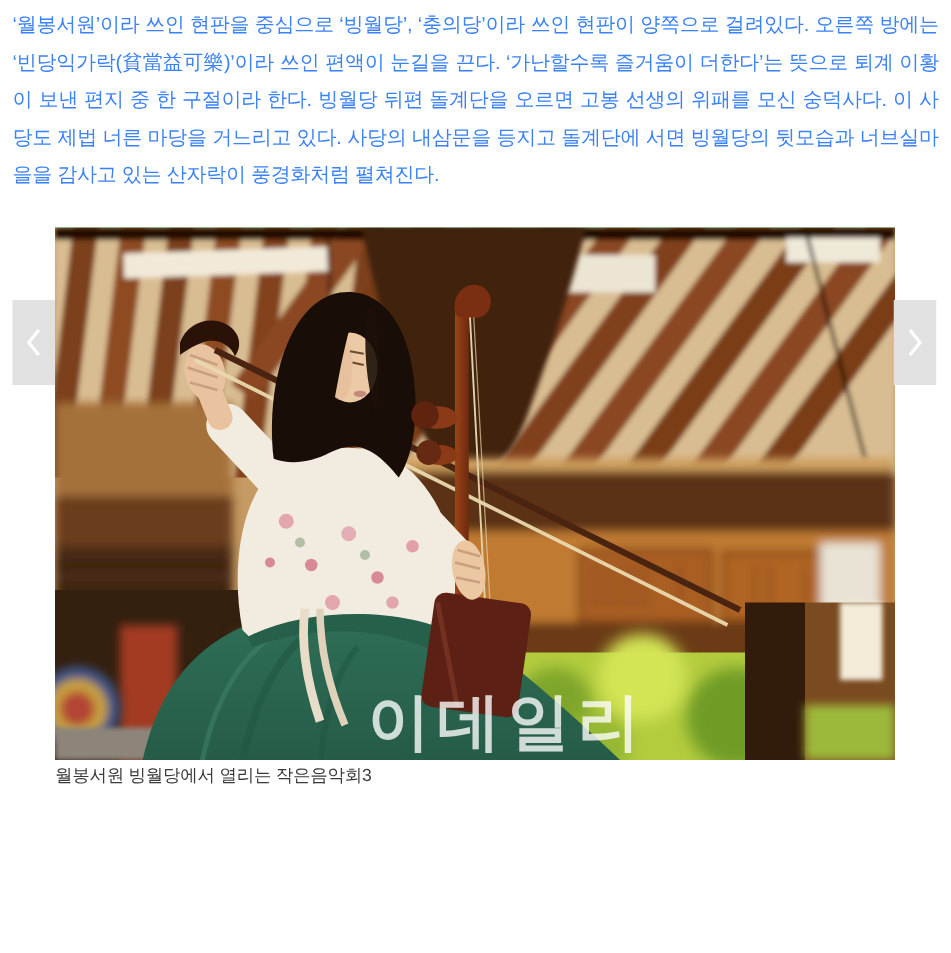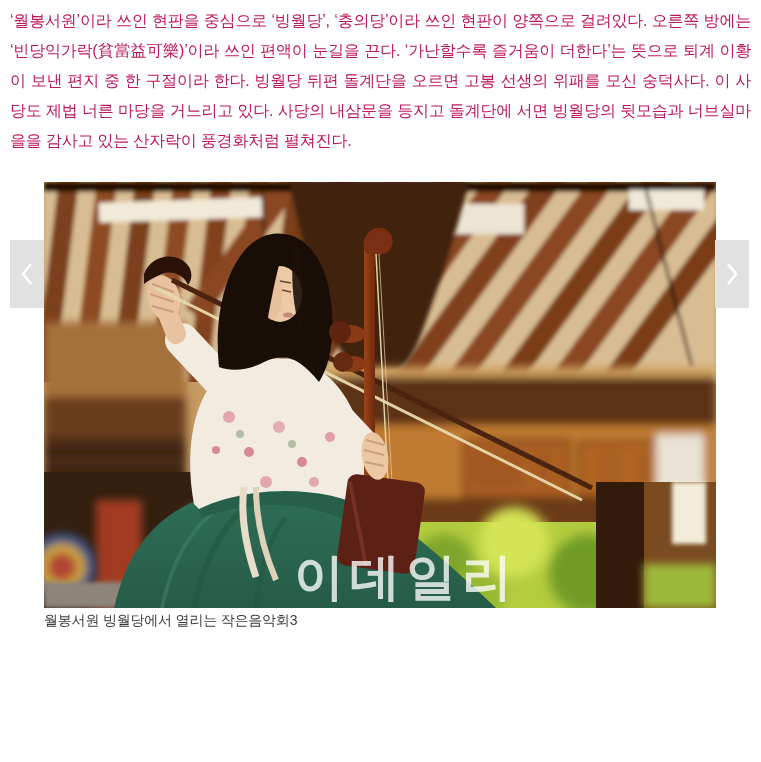--- a/index.html
+++ b/index.html
@@ -2,21 +2,21 @@
 <html><head>
 <meta charset="utf-8">
 <style>
   html,body{margin:0;padding:0;}
   body{
     width:761px;height:762px;overflow:hidden;background:#ffffff;
     font-family:"Liberation Sans","DejaVu Sans",sans-serif;position:relative;
   }
   .article{padding:6px 10px 0 10px;}
   .article p{
-    margin:0 0 26px 0;font-size:16px;line-height:30px;color:#be185d;
+    margin:0 0 26px 0;font-size:16px;line-height:30px;color:#3b82f6;
     text-align:justify;word-break:break-all;letter-spacing:-0.2px;
   }
   .carousel{position:relative;margin-top:16px;width:761px;}
   .photo-frame{
     margin-left:44px;width:672px;height:426px;overflow:hidden;position:relative;
     background:#15803d;
   }
   .photo-frame svg{display:block;}
   .nav-btn{
     position:absolute;width:34px;height:68px;border:none;padding:0;margin:0;

